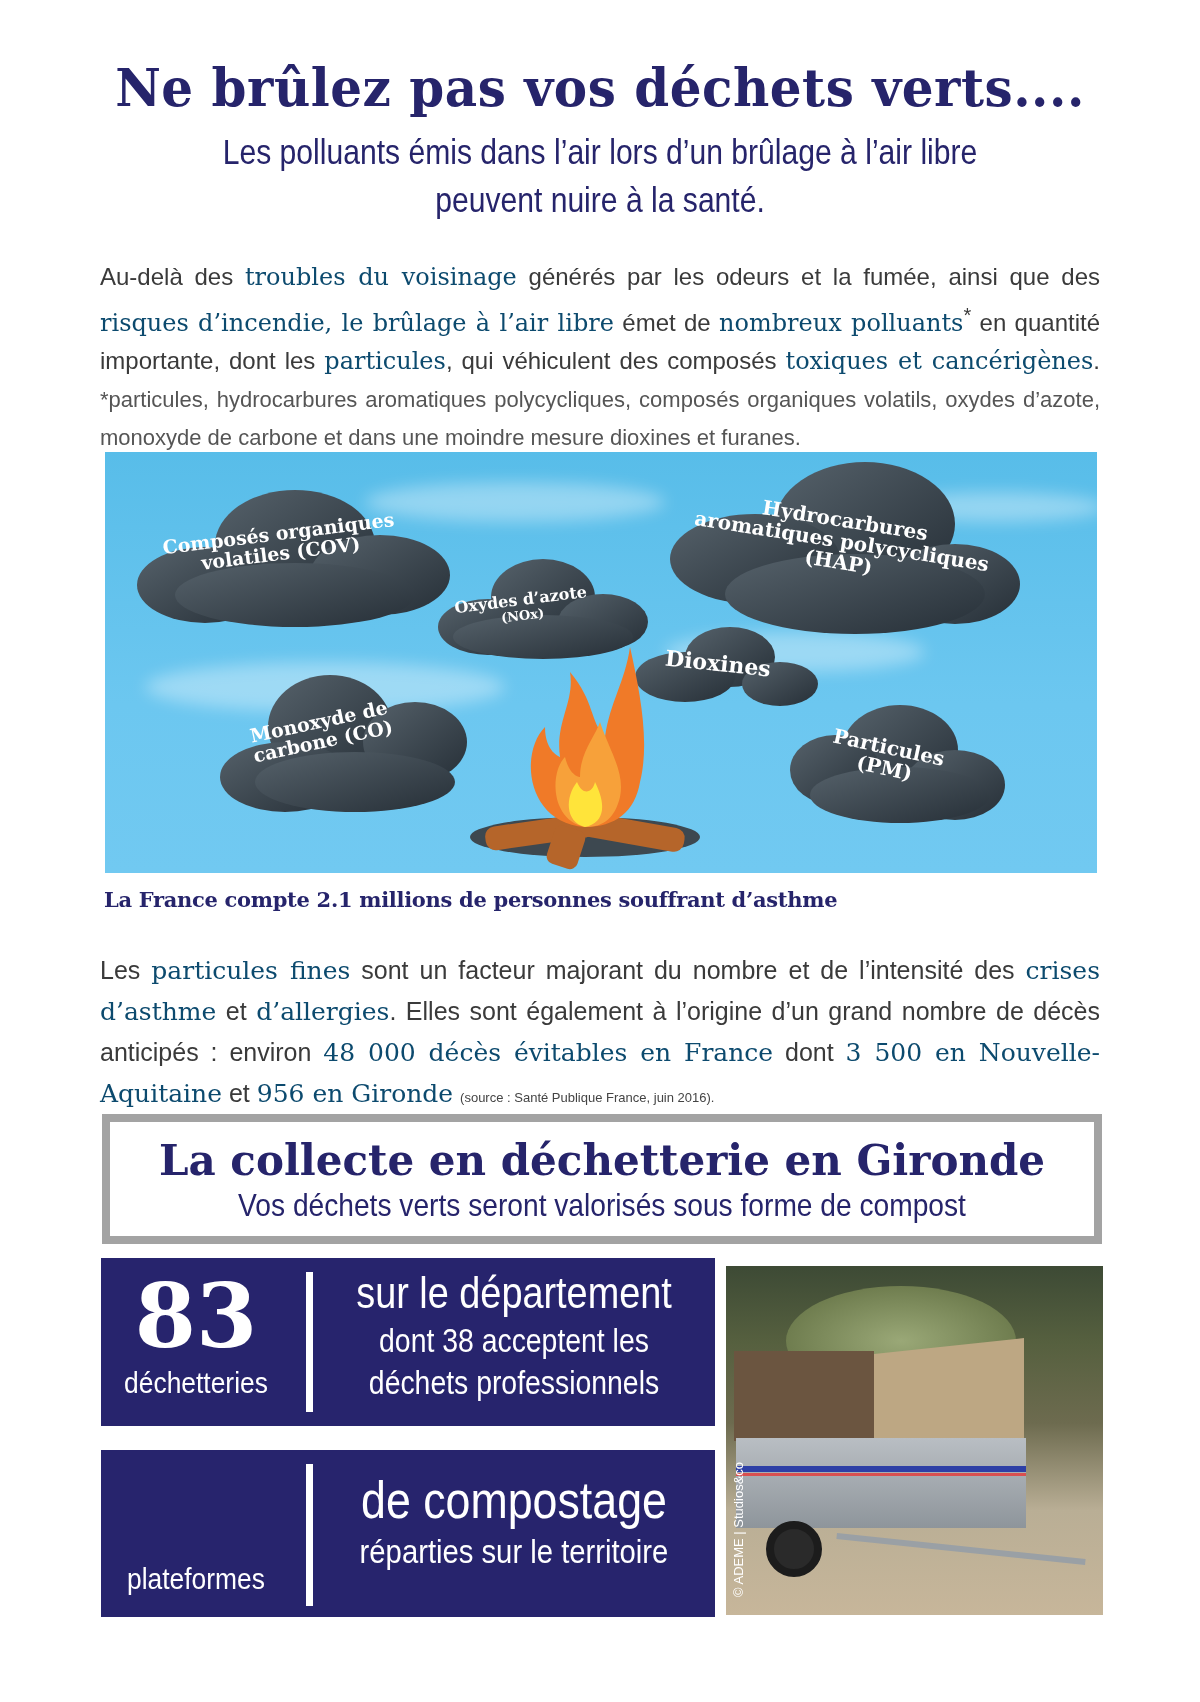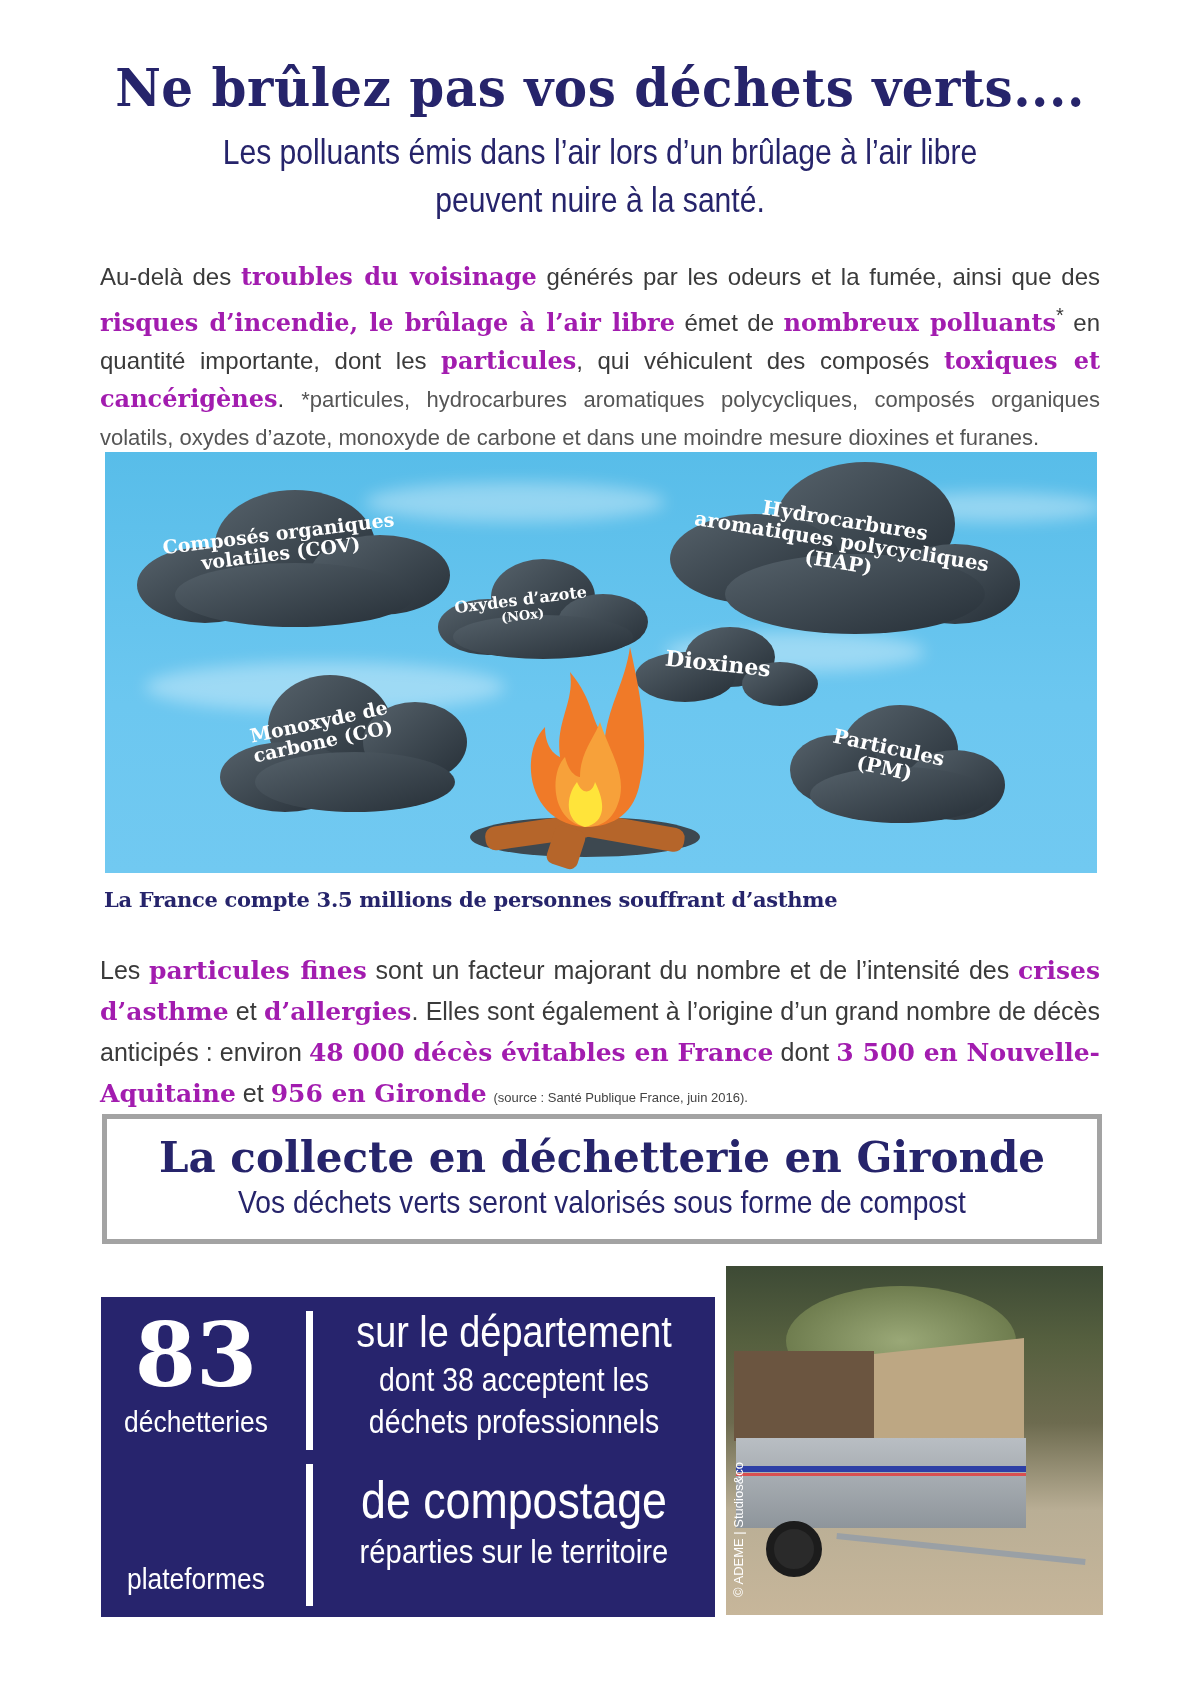--- a/index.html
+++ b/index.html
@@ -15,21 +15,21 @@
   .subtitle {
     position: absolute; left: 0; width: 1200px; top: 128px; text-align: center;
     font-family: "Liberation Sans", sans-serif; font-size: 35px; line-height: 48px; color: #26246b;
     transform: scaleX(0.86); transform-origin: center top;
   }
   .intro {
     position: absolute; left: 100px; width: 1000px; top: 258px;
     font-size: 24px; line-height: 38px; color: #3a3a3a; text-align: justify;
   }
   .intro b, .para2 b {
-    font-family: "DejaVu Serif", serif; font-weight: bold; color: #a21caf; font-size: 24px;
+    font-family: "DejaVu Serif", serif; font-weight: normal; color: #0c4a6e; font-size: 24px;
   }
   .note { font-size: 22px; color: #555; line-height: 26px; }
   .sky {
     position: absolute; left: 105px; top: 452px; width: 992px; height: 421px;
     background: linear-gradient(180deg, #58bde9 0%, #6cc7f0 60%, #71c9f1 100%);
     overflow: hidden;
   }
   .wisp { position: absolute; background: rgba(255,255,255,0.35); border-radius: 50%; filter: blur(8px); }
   .cloud { position: absolute; }
   .cloud-label {
@@ -41,21 +41,21 @@
     font-size: 21px; color: #26246b; letter-spacing: -0.3px;
   }
   .para2 {
     position: absolute; left: 100px; width: 1000px; top: 930px;
     font-size: 25px; line-height: 40px; color: #3a3a3a; text-align: justify; margin-top: 20px;
   }
   .para2 b { font-size: 25px; }
   .source { font-size: 13px; color: #444; }
   .collect-box {
     position: absolute; left: 102px; top: 1114px; width: 1000px; height: 130px;
-    border: 5px solid #a3a3a3; box-sizing: border-box; text-align: center;
+    border: 8px solid #a3a3a3; box-sizing: border-box; text-align: center;
   }
   .collect-title {
     font-family: "DejaVu Serif", serif; font-weight: bold; font-size: 42px; color: #26246b;
     margin-top: 14px;
   }
   .collect-sub {
     font-size: 32px; color: #26246b; margin-top: 2px; transform: scaleX(0.88);
   }
   .stat {
     position: absolute; left: 101px; width: 614px; background: #27246d; color: #fff;
@@ -181,29 +181,29 @@
       <rect x="20" y="188" width="110" height="24" rx="10" transform="rotate(-8 75 200)"></rect>
       <rect x="110" y="188" width="110" height="24" rx="10" transform="rotate(10 165 200)"></rect>
       <rect x="85" y="195" width="32" height="40" rx="8" transform="rotate(18 100 215)"></rect>
     </g>
     <path d="M120 195 C60 190 55 120 80 95 C80 120 95 125 95 125 C90 90 110 70 105 40 C130 70 125 90 140 105 C145 70 160 50 165 15 C175 60 185 110 175 150 C170 180 150 195 120 195 Z" fill="#f07a28"></path>
     <path d="M120 195 C85 188 85 140 100 125 C105 145 115 145 115 145 C115 120 130 105 135 90 C145 120 160 140 155 165 C150 185 140 195 120 195 Z" fill="#f7a13a"></path>
     <path d="M120 195 C100 190 100 165 112 150 C118 165 128 160 130 150 C140 170 142 190 120 195 Z" fill="#ffe43a"></path>
   </svg>
 </div>
 
-<div class="asthma-head">La France compte 3.5 millions de personnes souffrant d’asthme</div>
+<div class="asthma-head">La France compte 2.1 millions de personnes souffrant d’asthme</div>
 <div class="para2"><span>Les </span><b>particules fines</b><span> sont un facteur majorant du nombre et de l’intensité des </span><b>crises d’asthme</b><span> et </span><b>d’allergies</b><span>. Elles sont également à l’origine d’un grand nombre de décès anticipés : environ </span><b>48 000 décès évitables en France</b><span> dont </span><b>3 500 en Nouvelle-Aquitaine</b><span> et </span><b>956 en Gironde</b> <span class="source">(source : Santé Publique France, juin 2016).</span></div>
 
 <div class="collect-box">
   <div class="collect-title">La collecte en déchetterie en Gironde</div>
   <div class="collect-sub">Vos déchets verts seront valorisés sous forme de compost</div>
 </div>
 
-<div class="stat" style="top:1297px;height:168px;">
+<div class="stat" style="top:1258px;height:168px;">
   <div class="stat-num" style="left:0;width:190px;top:8px;font-size:88px;line-height:100px;">83</div>
   <div class="stat-unit" style="left:0;width:190px;top:108px;">déchetteries</div>
   <div class="stat-bar" style="left:205px;top:14px;height:140px;"></div>
   <div class="stat-line" style="left:212px;width:402px;top:10px;font-size:44px;transform:scaleX(0.86);">sur le département</div>
   <div class="stat-line" style="left:212px;width:402px;top:64px;font-size:33px;transform:scaleX(0.86);">dont 38 acceptent les</div>
   <div class="stat-line" style="left:212px;width:402px;top:106px;font-size:33px;transform:scaleX(0.86);">déchets professionnels</div>
 </div>
 
 <div class="stat" style="top:1450px;height:167px;">
   <div class="stat-unit" style="left:0;width:190px;top:112px;">plateformes</div>

